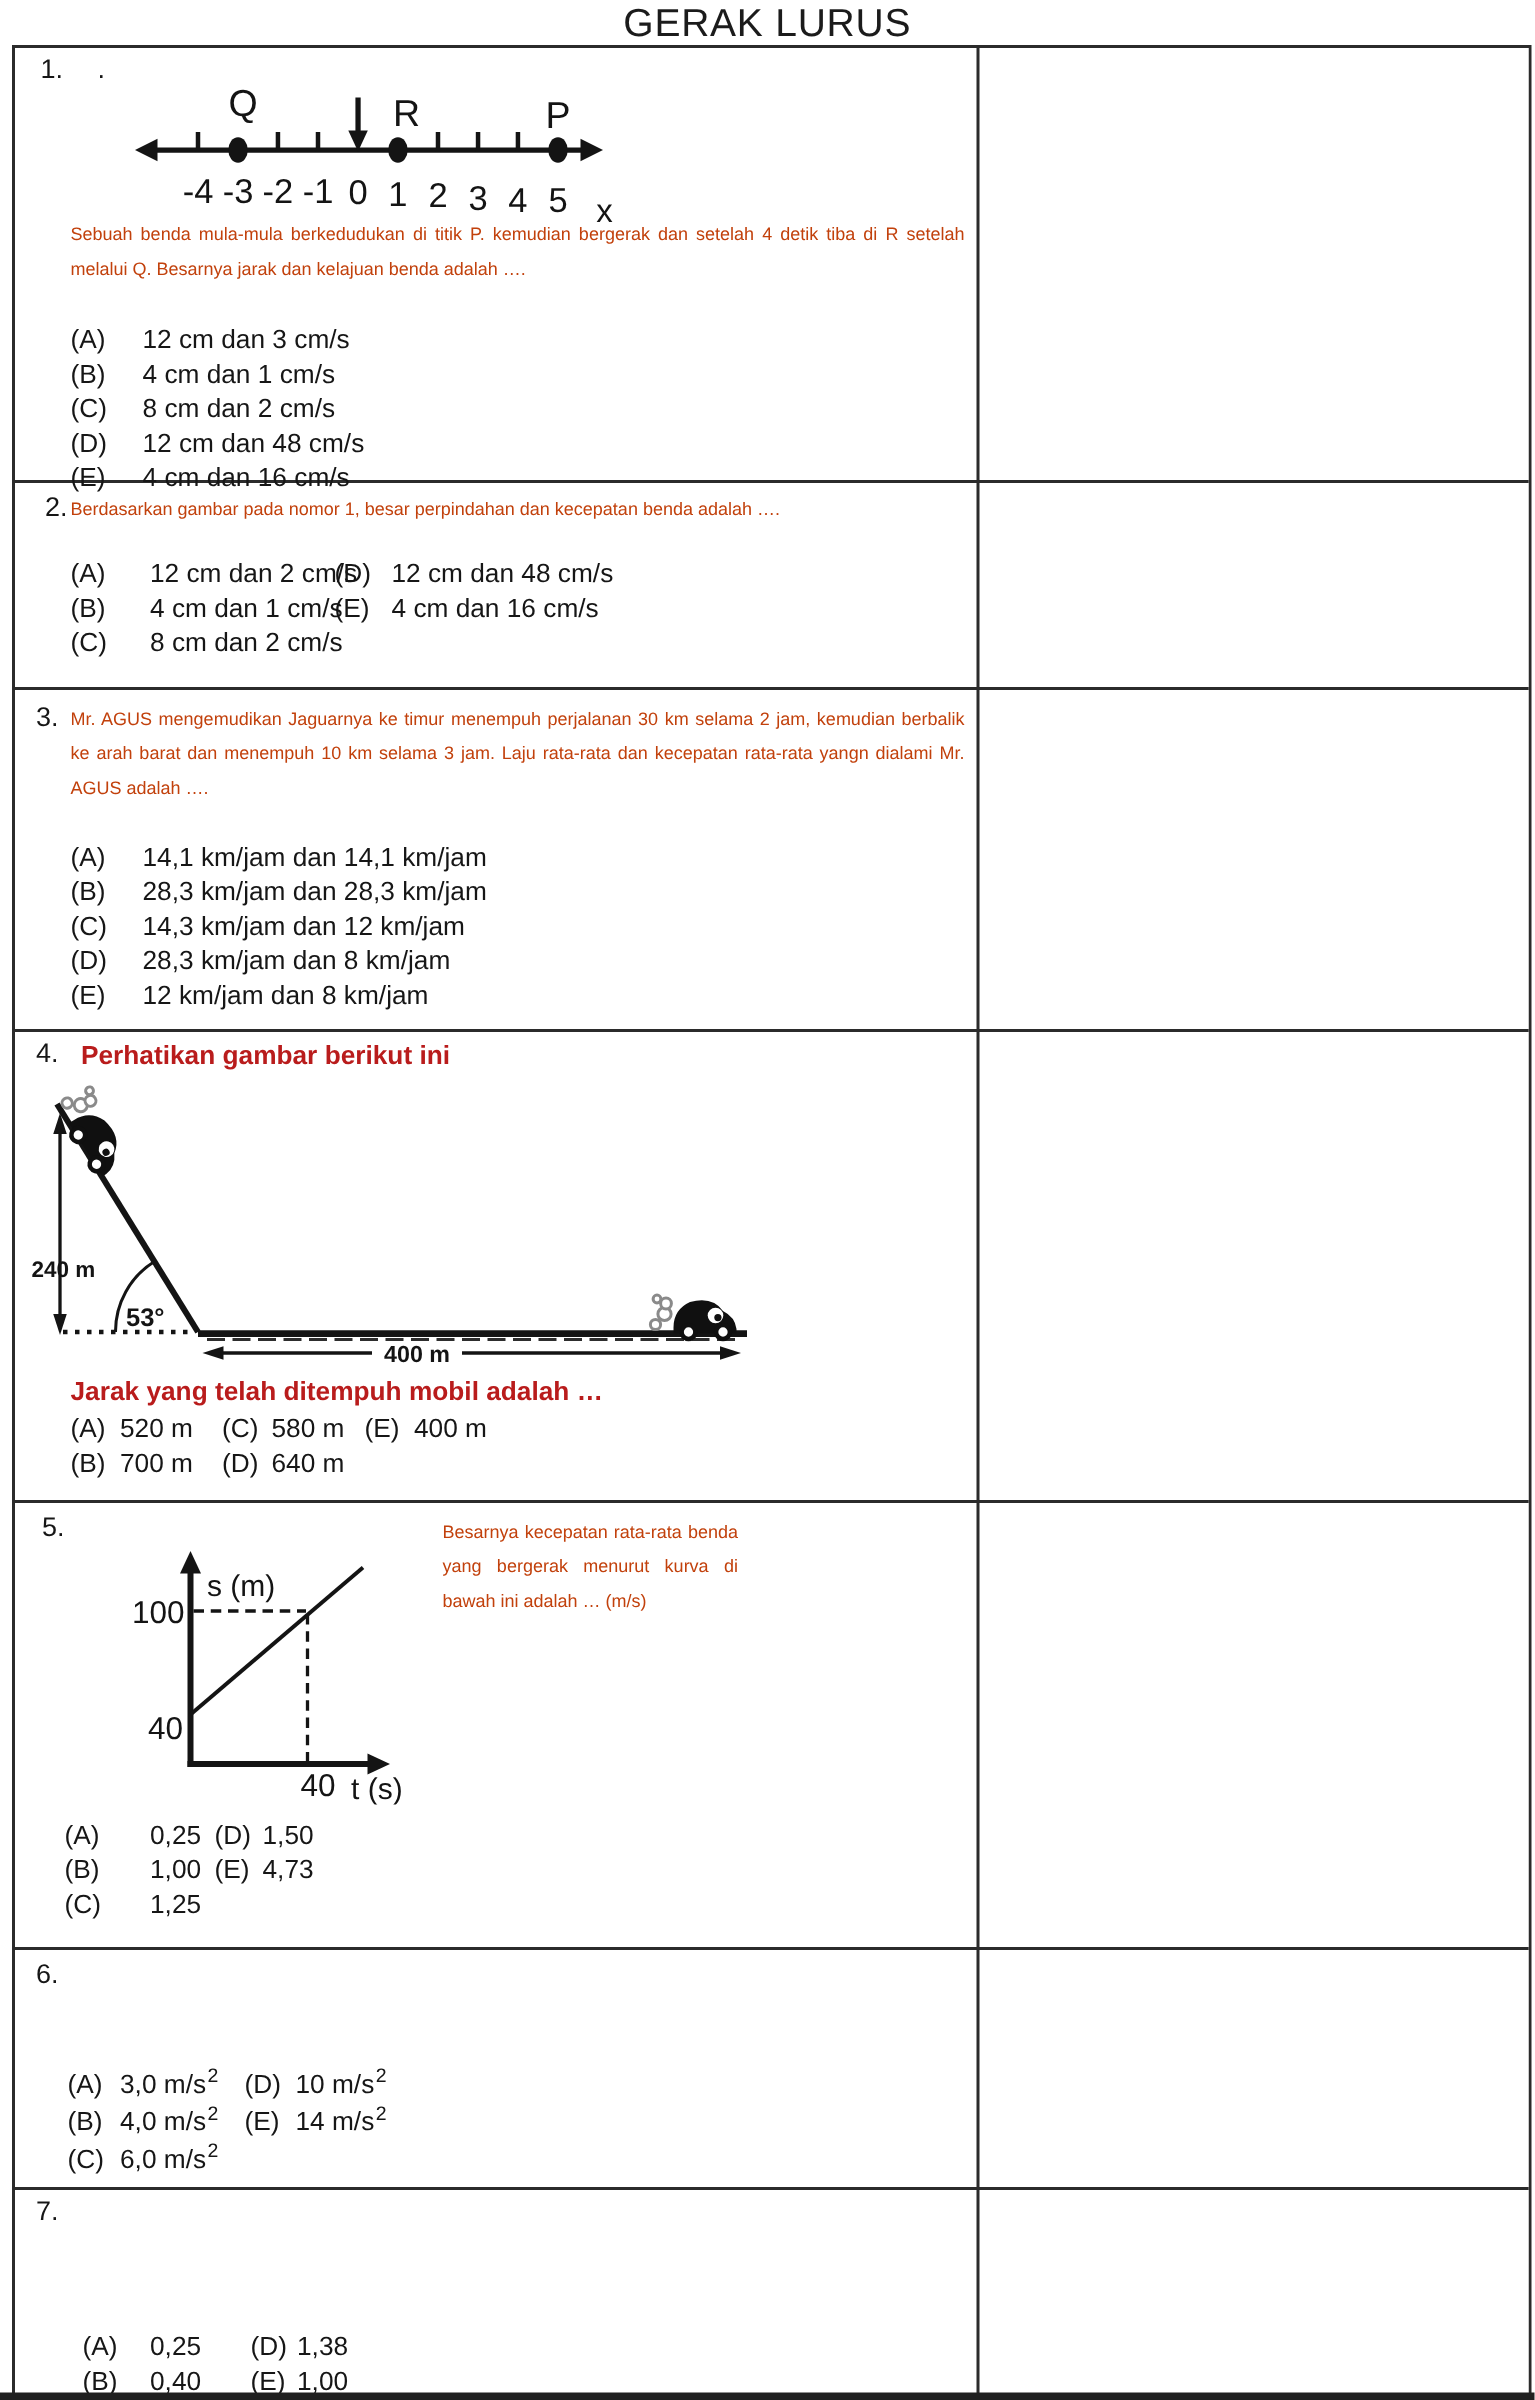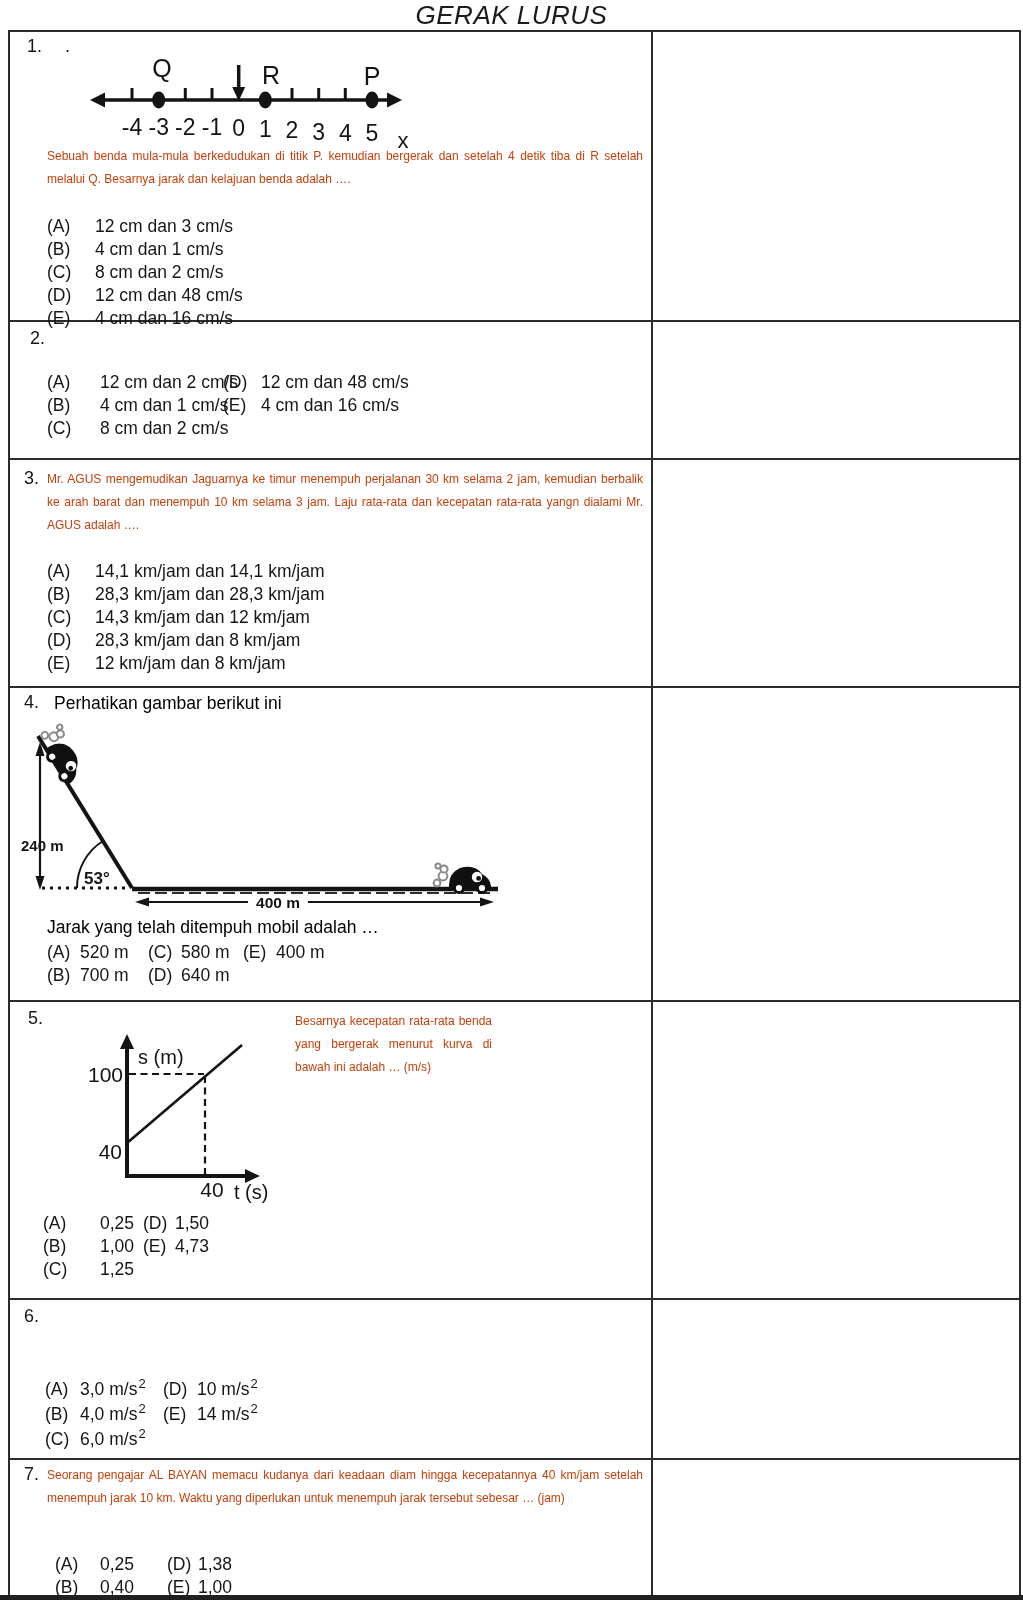--- a/index.html
+++ b/index.html
@@ -3,35 +3,35 @@
 <meta charset="utf-8">
 <style>
   html,body{margin:0;padding:0;}
   body{
     width:1023px;height:1600px;position:relative;overflow:hidden;
     background:#ffffff;color:#161616;
     font-family:"Liberation Sans", sans-serif;
   }
   .title{
     position:absolute;top:0;left:0;width:100%;text-align:center;
-    font-size:26px;letter-spacing:.5px;color:#1b1b1b;font-style:italic;
+    font-size:26px;letter-spacing:.5px;color:#1b1b1b;
   }
   .sheet{
     position:absolute;left:8px;top:30px;width:1013px;height:1569px;
     border:2px solid #2b2b2b;box-sizing:border-box;
     display:flex;flex-direction:column;background:#fff;
   }
   .row{display:flex;border-bottom:2px solid #2b2b2b;box-sizing:border-box;flex:none;}
   .row.last{flex:1;border-bottom:none;}
   .qc{width:643px;border-right:2px solid #2b2b2b;box-sizing:border-box;position:relative;flex:none;}
   .ac{flex:1;background:#fff;}
   .abs{position:absolute;}
   .qnum{font-size:18px;color:#161616;}
   .para{font-size:12px;line-height:23px;text-align:justify;color:#c2410c;}
-  .plain{font-size:17.5px;line-height:23px;color:#000000;}
+  .plain{font-size:17.5px;line-height:23px;color:#b91c1c;font-weight:bold;}
   .optline{display:flex;font-size:17.5px;line-height:23px;white-space:nowrap;color:#161616;}
   .ol{flex:none;}
   .ov{flex:none;}
   .sup{font-size:13px;position:relative;top:-7px;margin-left:1px;}
   svg{display:block;}
   svg text{font-family:"Liberation Sans", sans-serif;fill:#141414;}
   .bottom-edge{position:absolute;left:0;top:1595px;width:1023px;height:5px;background:#202020;}
 </style>
 </head>
 <body>
@@ -110,20 +110,21 @@
         <span class="ol" style="width:48px">(E)</span>
         <span class="ov">4 cm dan 16 cm/s</span>
       </div>
     </div>
     <div class="ac"></div>
   </div>
 
   <div class="row" style="height:138px">
     <div class="qc">
       <span class="qnum abs" style="left:20px;top:6px">2.</span>
+      <div class="para abs" style="left:37px;top:6px;width:596px">Berdasarkan gambar pada nomor 1, besar perpindahan  dan kecepatan benda adalah ….</div>
 
       <div class="optline abs" style="left:37px;top:49px">
         <span class="ol" style="width:53px">(A)</span>
         <span class="ov" style="width:123px">12 cm dan 2 cm/s</span>
         <span class="ol" style="width:38px">(D)</span>
         <span class="ov">12 cm dan 48 cm/s</span>
       </div>
       <div class="optline abs" style="left:37px;top:72px">
         <span class="ol" style="width:53px">(B)</span>
         <span class="ov" style="width:123px">4 cm dan 1 cm/s</span>
@@ -299,21 +300,20 @@
         <span class="ol" style="width:35px">(C)</span>
         <span class="ov"><span>6,0 m/s</span><span class="sup">2</span></span>
       </div>
     </div>
     <div class="ac"></div>
   </div>
 
   <div class="row last">
     <div class="qc">
       <span class="qnum abs" style="left:14px;top:4px">7.</span>
-      <div class="para abs" style="left:37px;top:4px;width:596px">Seorang pengajar AL BAYAN  memacu kudanya dari keadaan diam hingga kecepatannya 40 km/jam setelah menempuh jarak 10 km. Waktu yang diperlukan untuk menempuh jarak tersebut sebesar … (jam)</div>
 
       <div class="optline abs" style="left:45px;top:93px">
         <span class="ol" style="width:45px">(A)</span>
         <span class="ov" style="width:67px">0,25</span>
         <span class="ol" style="width:31px">(D)</span>
         <span class="ov">1,38</span>
       </div>
       <div class="optline abs" style="left:45px;top:116px">
         <span class="ol" style="width:45px">(B)</span>
         <span class="ov" style="width:67px">0,40</span>

